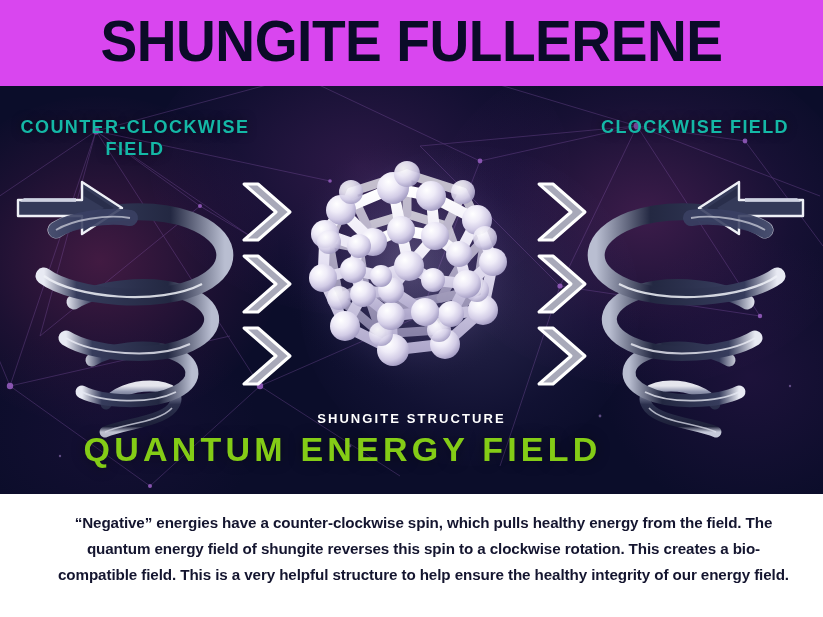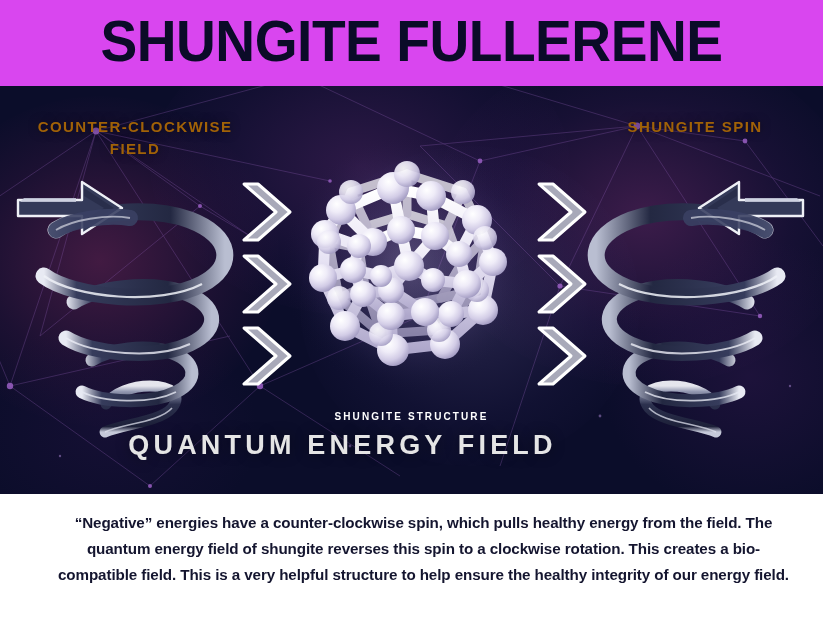--- a/index.html
+++ b/index.html
@@ -37,37 +37,37 @@
       background:radial-gradient(ellipse at center,rgba(150,130,200,.20) 0%,rgba(90,70,150,.08) 50%,rgba(11,13,42,0) 75%);}
   .g5{left:600px;top:150px;width:300px;height:280px;
       background:radial-gradient(ellipse at center,rgba(70,30,96,.30) 0%,rgba(11,13,42,0) 70%);}
   .g6{left:-40px;top:230px;width:300px;height:230px;
       background:radial-gradient(ellipse at center,rgba(40,20,70,.35) 0%,rgba(11,13,42,0) 70%);}
 
   .netsvg{position:absolute;left:0;top:0;width:823px;height:408px;}
 
   
   .lbl{
-    position:absolute;color:#a16207;font-weight:700;
+    position:absolute;color:#14b8a6;font-weight:700;
     font-family:"Liberation Sans",sans-serif;
     letter-spacing:1.4px;text-align:center;
-    font-size:15px;line-height:22px;
+    font-size:18px;line-height:22px;
     text-shadow:0 0 10px rgba(0,0,0,.5);
   }
   .lbl-left{left:10px;top:30px;width:250px;}
   .lbl-right{left:570px;top:30px;width:250px;}
 
   .sublbl{
     position:absolute;left:0;top:325px;width:823px;text-align:center;
-    color:#ffffff;font-weight:700;font-size:10px;letter-spacing:2.1px;
+    color:#ffffff;font-weight:700;font-size:13px;letter-spacing:2.1px;
     font-family:"Liberation Sans",sans-serif;
   }
   .bigmid{
     position:absolute;left:0;top:344px;width:685px;text-align:center;
-    color:#e5e5e5;font-weight:700;font-size:27px;letter-spacing:4.2px;
+    color:#84cc16;font-weight:700;font-size:34px;letter-spacing:4.2px;
     font-family:"Liberation Sans",sans-serif;
     text-shadow:0 0 14px rgba(0,0,0,.45);
   }
 
   
   .mol{position:absolute;left:281px;top:44px;width:252px;height:266px;}
   .spiralL{position:absolute;left:10px;top:78px;width:228px;height:300px;}
   .spiralR{position:absolute;left:583px;top:78px;width:228px;height:300px;}
   .chevL{position:absolute;left:236px;top:92px;width:66px;height:212px;}
   .chevR{position:absolute;left:531px;top:92px;width:66px;height:212px;}
@@ -301,21 +301,21 @@
         <path d="M46,66 C62,56 96,50 120,54" fill="none" stroke="#3a4063" stroke-width="16" stroke-linecap="round" opacity="0.9"></path>
         <path d="M46,66 C62,56 96,50 120,54" fill="none" stroke="#eef0f6" stroke-width="1.8" opacity="0.6"></path>
       </g>
     </svg>
 
     <div class="lbl lbl-left">
       <div>COUNTER-CLOCKWISE</div>
       <div>FIELD</div>
     </div>
 
-    <div class="lbl lbl-right">SHUNGITE SPIN</div>
+    <div class="lbl lbl-right">CLOCKWISE FIELD</div>
 
     <div class="sublbl">SHUNGITE STRUCTURE</div>
     <div class="bigmid">QUANTUM ENERGY FIELD</div>
   </div>
 
   <div class="caption">
     <p>“Negative” energies have a counter-clockwise spin, which pulls healthy energy from the field. The quantum energy field of shungite reverses this spin to a clockwise rotation. This creates a bio-compatible field. This is a very helpful structure to help ensure the healthy integrity of our energy field.</p>
   </div>
 
 </div>

